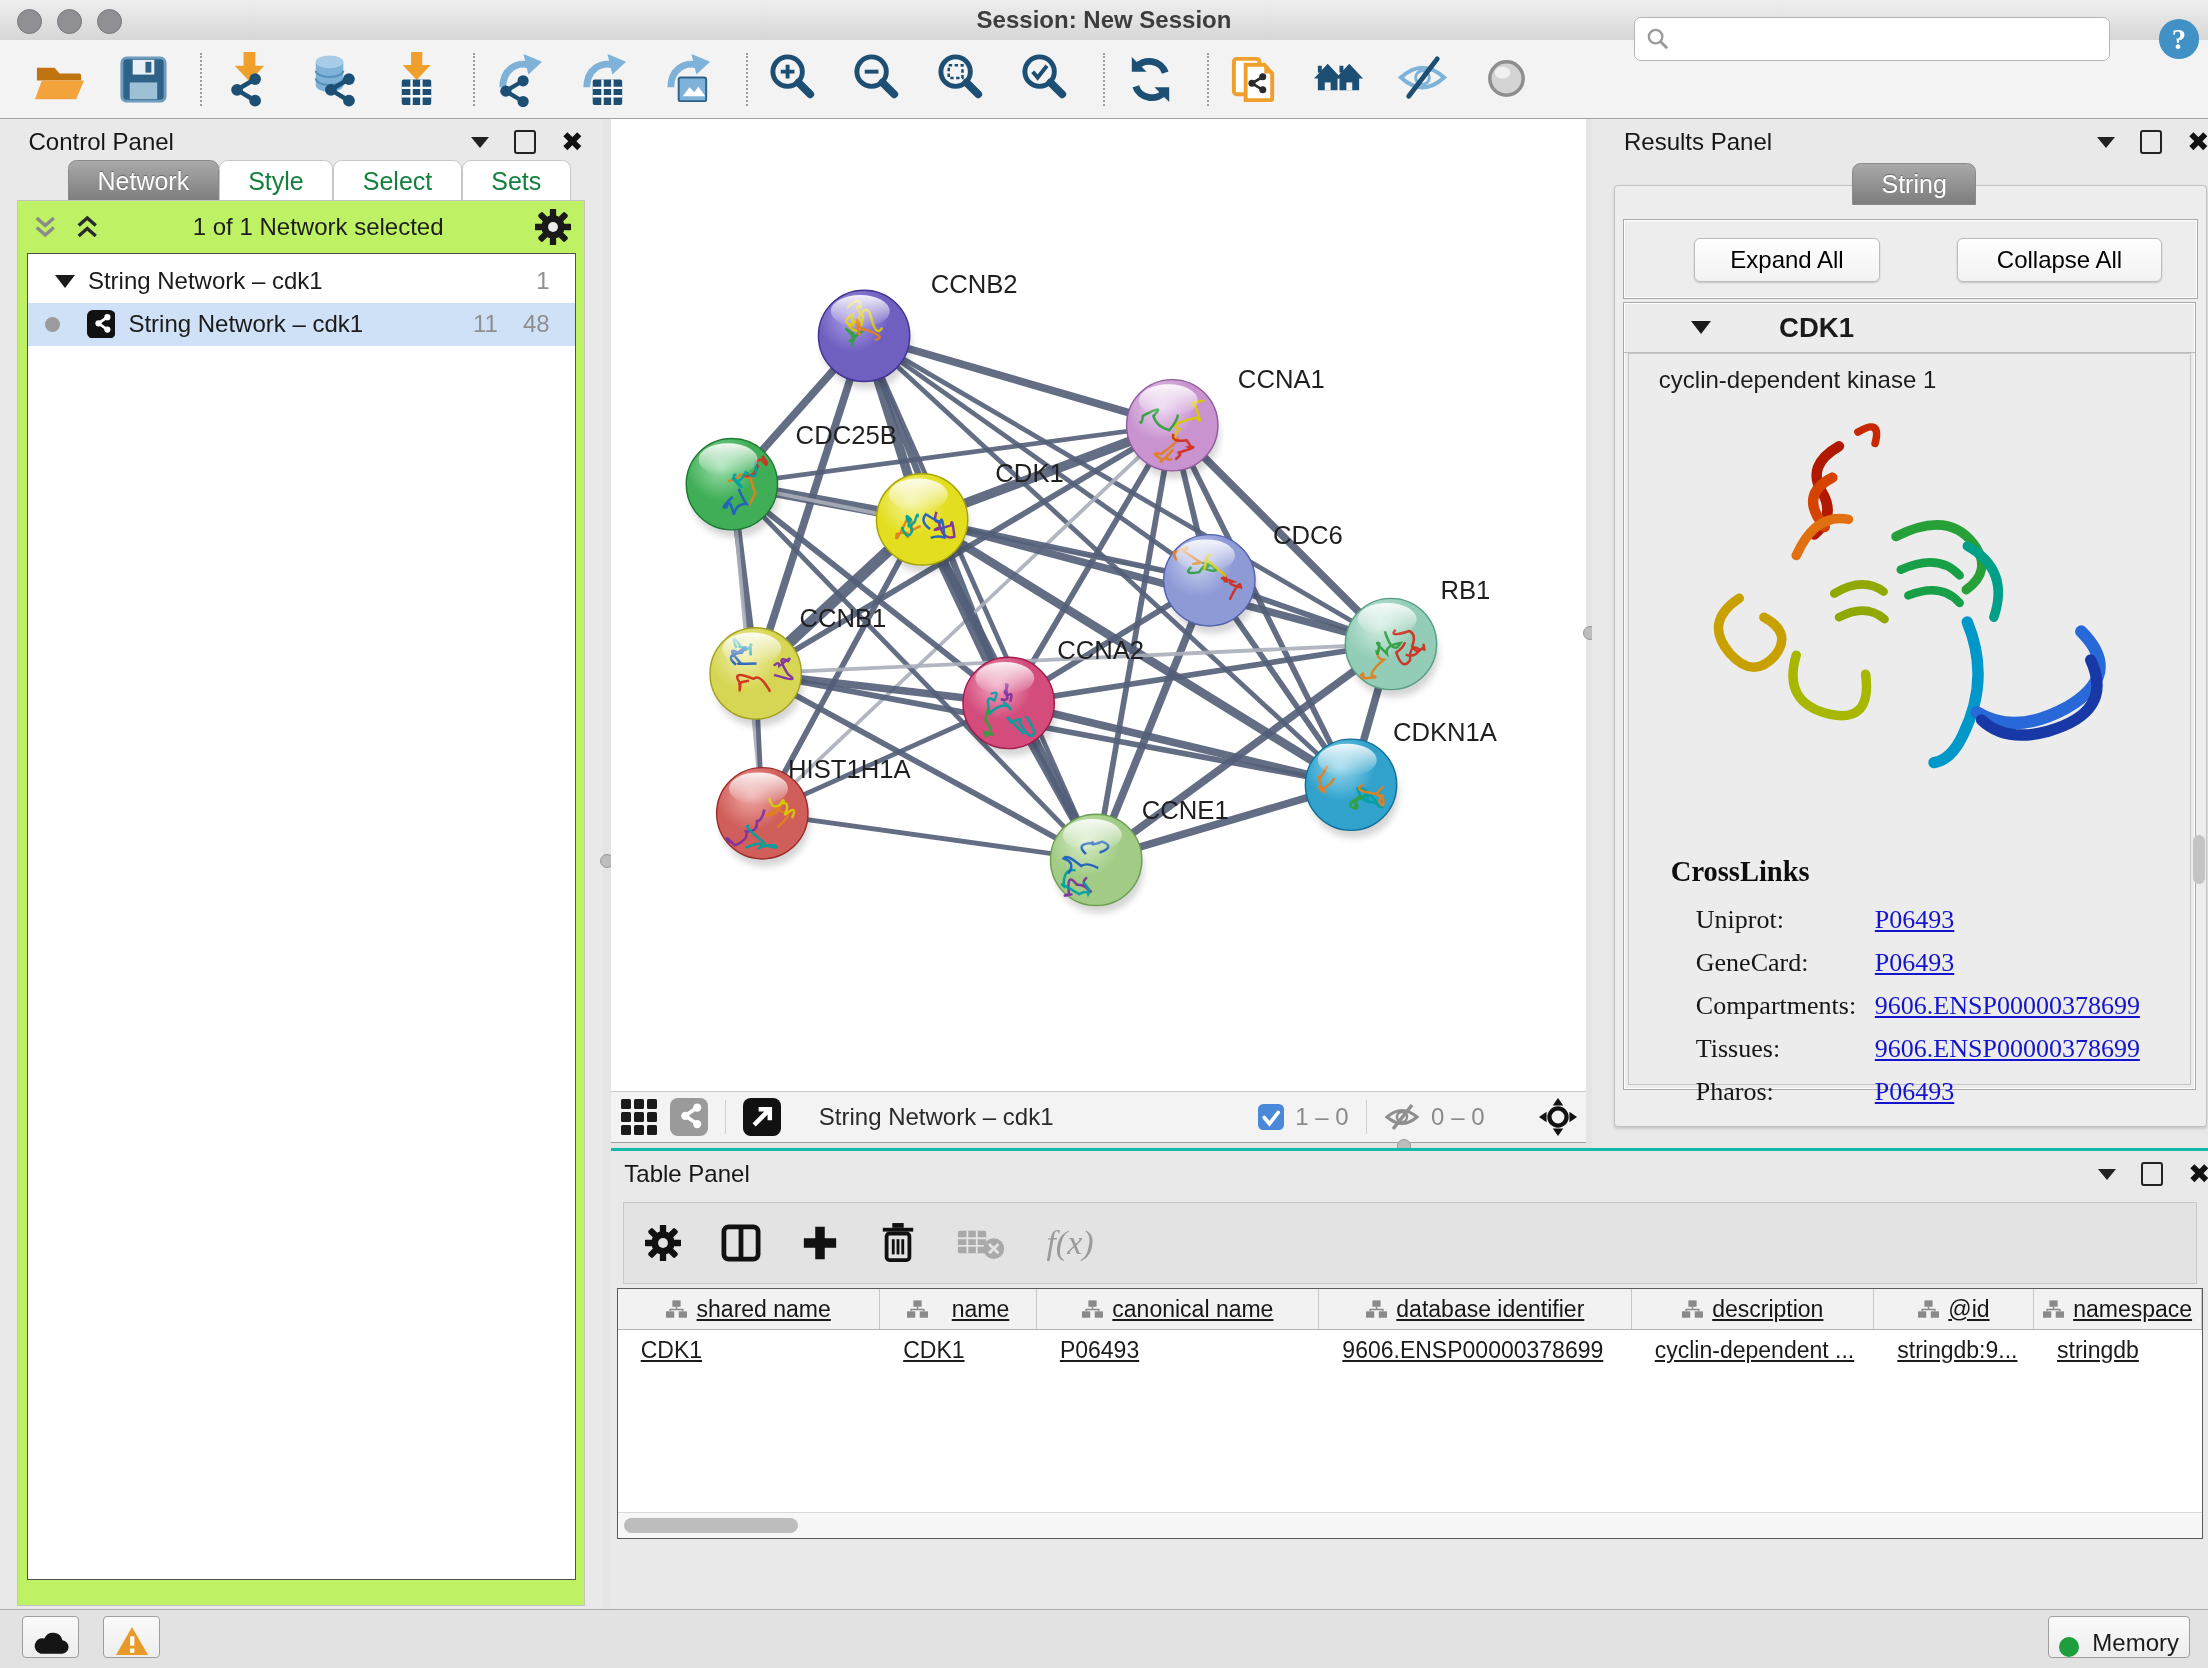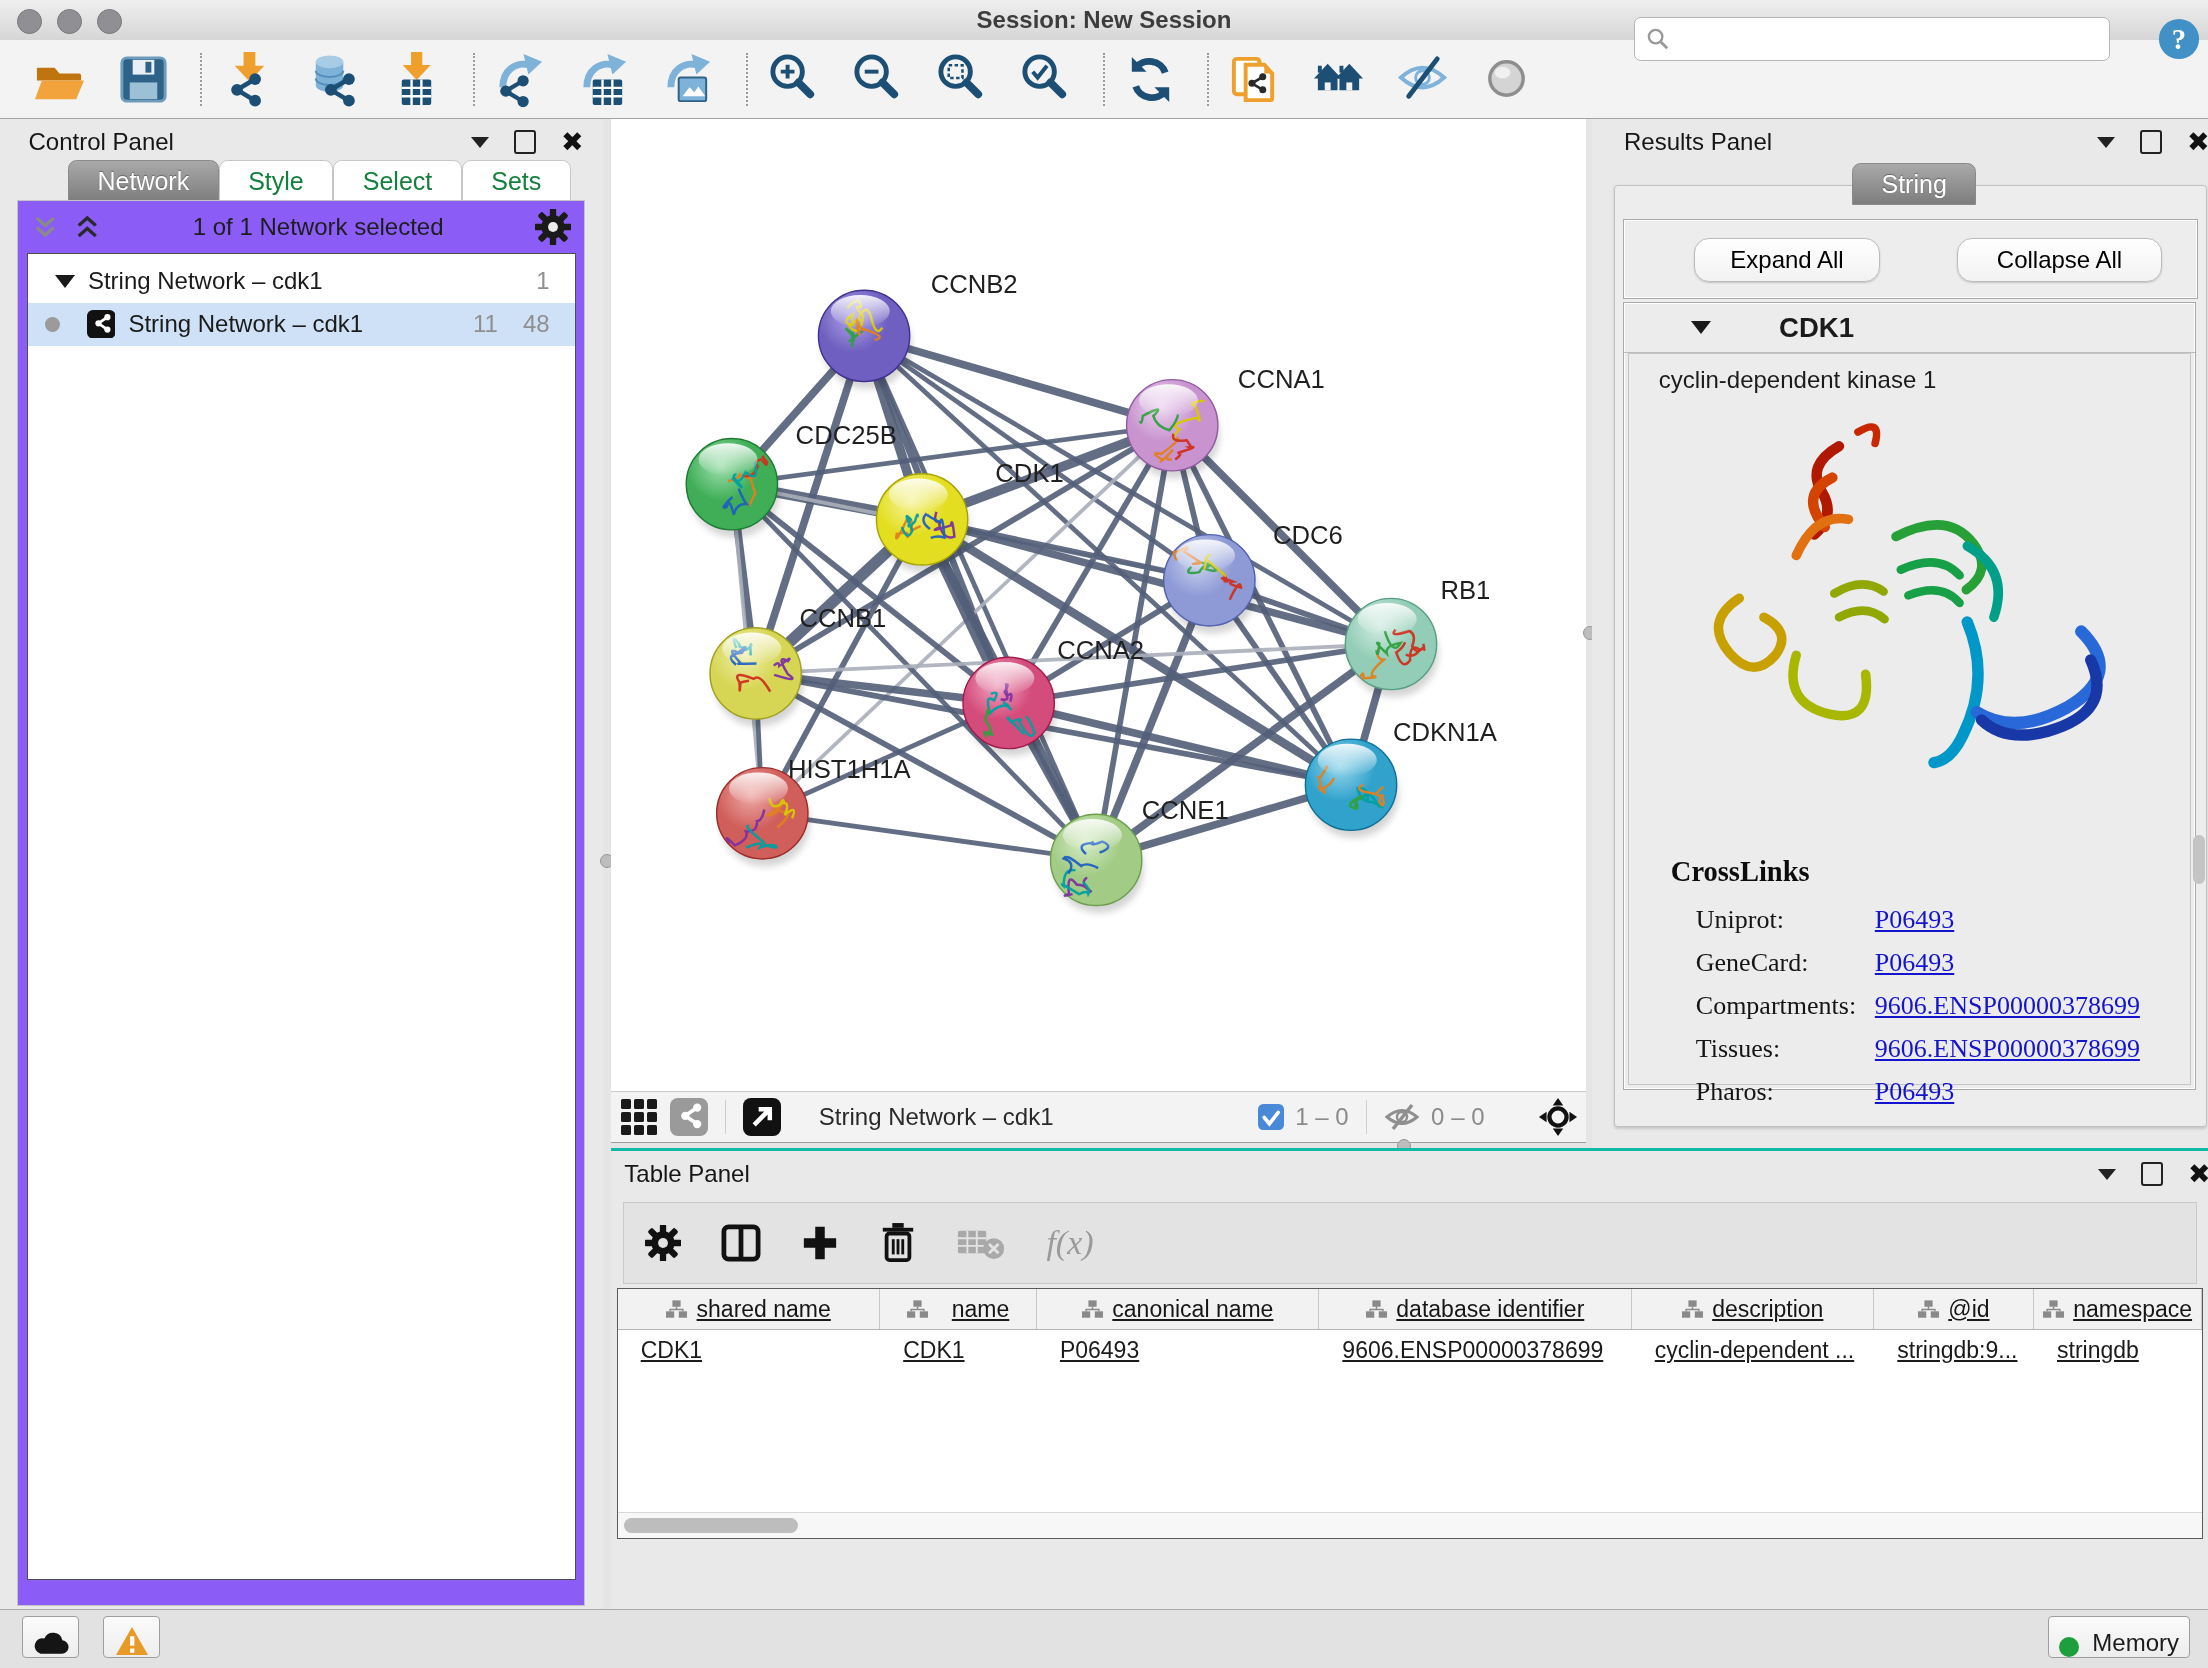--- a/index.html
+++ b/index.html
@@ -32,21 +32,21 @@
   .tab{display:inline-flex;align-items:center;justify-content:center;background:#fff;
     border:1px solid #c6c6c6;color:#15803d;font-size:25px;}
   .tab.top{border-radius:8.6px 8.6px 0 0;height:40px;padding:0 28.5px;}
   .tab.bottom{border-radius:0 0 8.6px 8.6px;height:40px;padding:0 25px;}
   .tab.active{background:linear-gradient(#a9a9a9,#7d7d7d);color:#fff;border-color:#8a8a8a;
     text-shadow:0 -1px 1px rgba(0,0,0,.35);}
   
   .control-panel{position:absolute;left:0;top:119px;width:603px;height:1490px;background:#e9e9e9;
     border-right:1px solid #ababab;}
   .cp-tabs{position:absolute;left:68px;top:41px;display:flex;}
-  .cp-box{position:absolute;left:17px;top:81px;width:568px;height:1406px;background:#8b5cf6;
+  .cp-box{position:absolute;left:17px;top:81px;width:568px;height:1406px;background:#bef264;
     border:1px solid #c4c4c4;box-sizing:border-box;}
   .cp-statusrow{position:absolute;left:0;top:0;width:100%;height:52px;display:flex;align-items:center;
     padding:0 13.3px;box-sizing:border-box;}
   .cp-status{flex:1;text-align:center;font-size:24px;color:#1d1d1d;}
   .cp-list{position:absolute;left:8.6px;top:52px;width:549px;height:1327px;background:#fff;
     border:1.9px solid #4f4f4f;box-sizing:border-box;}
   .tree-row{display:flex;align-items:center;height:43px;padding:0 25px 0 0;font-size:24px;}
   .tree-row .lbl{margin-left:13.3px;}
   .tree-row .cnt{color:#8f8f8f;}
   .tree-row.selected{background:#cfe1f6;}
@@ -65,21 +65,21 @@
   .vsplit2{position:absolute;left:1586px;top:119px;width:5.7px;height:1029px;background:#e5e5e5;}
   .knob{position:absolute;width:12.4px;height:12.4px;border-radius:50%;background:#bdbdbd;border:1px solid #979797;}
   
   .results{position:absolute;left:1592px;top:119px;width:616px;height:1029px;background:#e9e9e9;}
   .rp-pane{position:absolute;left:22px;top:66px;width:591px;height:940px;background:#ededed;
     border:1px solid #c2c2c2;border-radius:3.8px;box-shadow:0 1.9px 2.9px rgba(0,0,0,.15);}
   .rp-tab{position:absolute;left:260px;top:44px;z-index:3;}
   .rp-box1{position:absolute;left:1623px;top:219px;width:573px;height:78px;background:#ededed;
     border:1.9px solid #a9a9a9;box-shadow:inset 0 0 0 1px #fff;}
   .rp-btn{position:absolute;top:18px;height:44px;background:linear-gradient(#ffffff,#f2f2f2);
-    border:1px solid #bcbcbc;border-radius:15px;font-size:24px;display:flex;align-items:center;
+    border:1px solid #bcbcbc;border-radius:6px;font-size:24px;display:flex;align-items:center;
     justify-content:center;box-shadow:0 1px 1.9px rgba(0,0,0,.18);}
   .rp-box2{position:absolute;left:1623px;top:302px;width:573px;height:788px;background:#ececec;
     border:1.9px solid #a9a9a9;box-shadow:inset 0 0 0 1px #fff;box-sizing:border-box;}
   .rp-gene-hdr{position:absolute;left:0;top:0;width:100%;height:49px;display:flex;align-items:center;
     border-bottom:1px solid #bdbdbd;}
   .rp-gene{font-size:27.6px;font-weight:bold;margin-left:68px;}
   .rp-inner{position:absolute;left:3.8px;top:50px;width:561px;height:730px;background:#ececec;
     border:1px solid #c6c6c6;}
   .rp-desc{position:absolute;left:30px;top:12.4px;font-size:24px;color:#1c1c1c;}
   .ribbon{position:absolute;left:53px;top:59px;}

